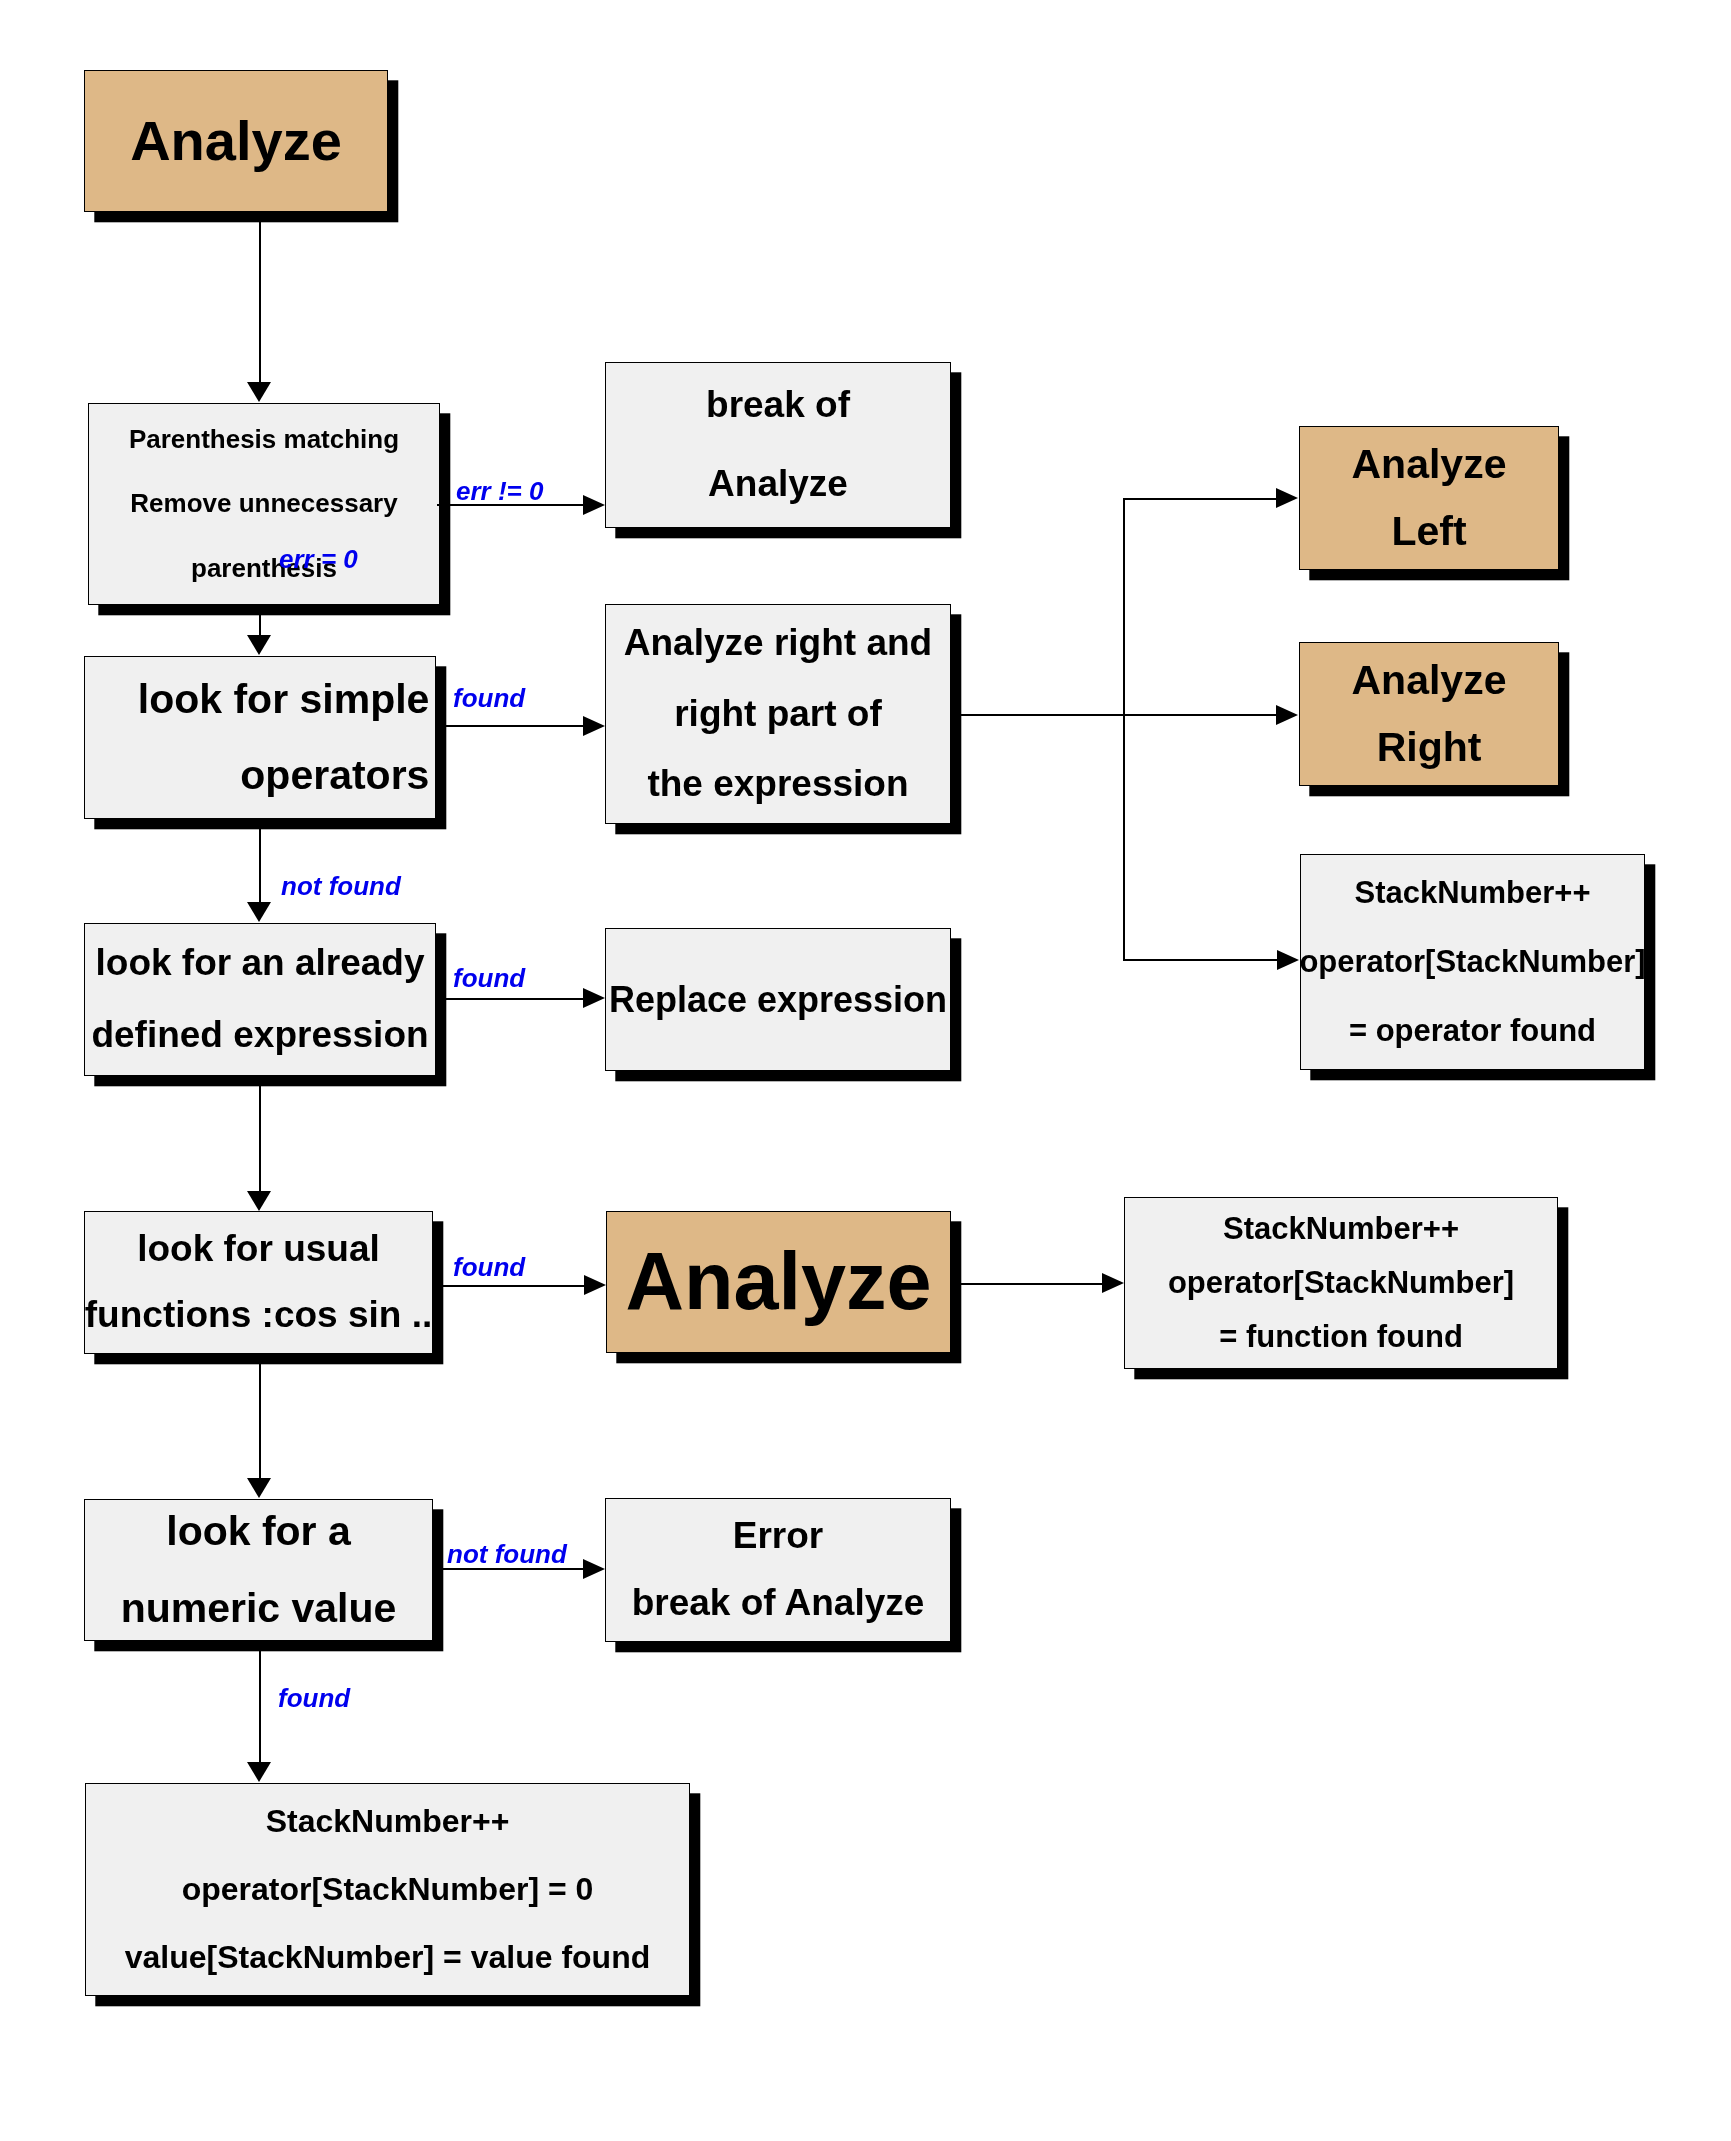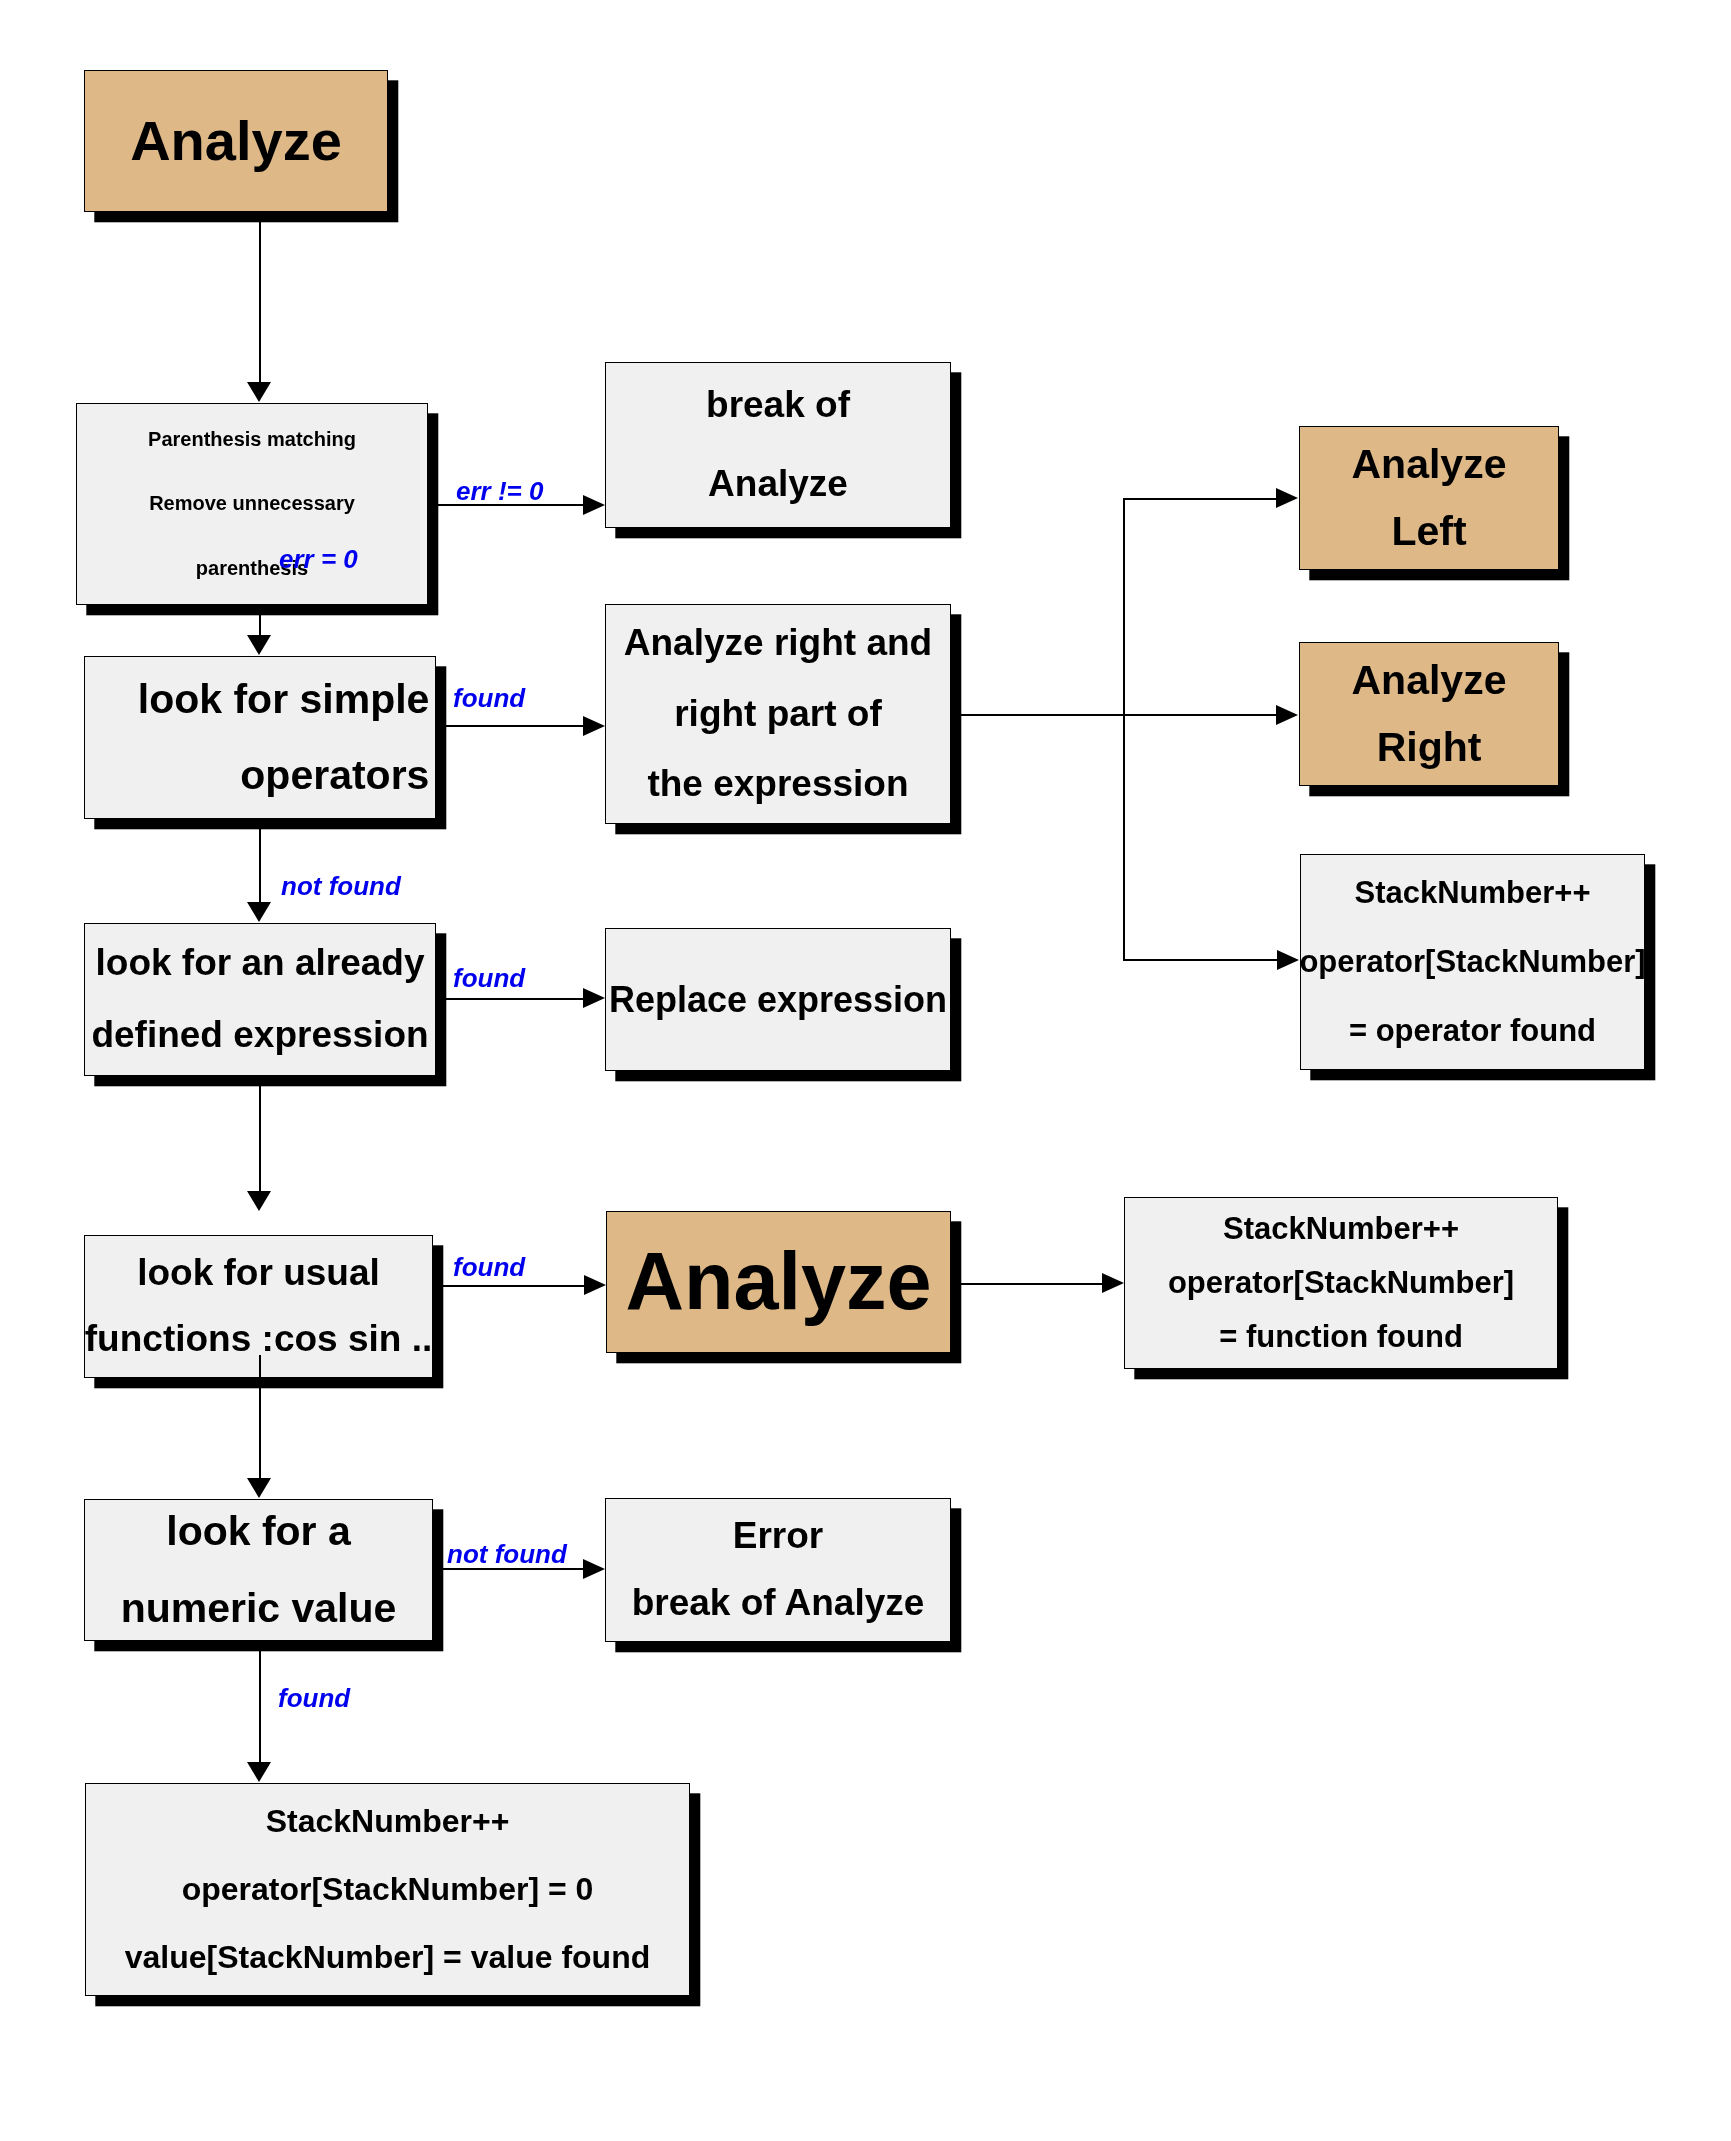--- a/index.html
+++ b/index.html
@@ -60,21 +60,21 @@
 </style>
 </head>
 <body>
 
 <div class="canvas">
 
   <div class="node tan" style="left:84px; top:70px; width:304px; height:142px; font-size:56px;">
     <span class="bl">Analyze</span>
   </div>
 
-  <div class="node gray" style="left:76px; top:403px; width:352px; height:202px; font-size:20px;">
+  <div class="node gray" style="left:88px; top:403px; width:352px; height:202px; font-size:26px;">
     <span class="bl">Parenthesis matching</span>
     <span class="bl">Remove unnecessary</span>
     <span class="bl">parenthesis</span>
   </div>
 
   <div class="node gray" style="left:605px; top:362px; width:346px; height:166px; font-size:37px;">
     <span class="bl">break of</span>
     <span class="bl">Analyze</span>
   </div>
 
@@ -107,21 +107,21 @@
 
   <div class="node gray" style="left:84px; top:923px; width:352px; height:153px; font-size:37px;">
     <span class="bl">look for an already</span>
     <span class="bl">defined expression</span>
   </div>
 
   <div class="node gray" style="left:605px; top:928px; width:346px; height:143px; font-size:36px;">
     <span class="bl">Replace expression</span>
   </div>
 
-  <div class="node gray" style="left:84px; top:1211px; width:349px; height:143px; font-size:37px;margin-top:24px;">
+  <div class="node gray" style="left:84px; top:1211px; width:349px; height:143px; font-size:37px;">
     <span class="bl">look for usual</span>
     <span class="bl">functions :cos sin ..</span>
   </div>
 
   <div class="node tan" style="left:606px; top:1211px; width:345px; height:142px; font-size:81px;">
     <span class="bl">Analyze</span>
   </div>
 
   <div class="node gray" style="left:1124px; top:1197px; width:434px; height:172px; font-size:31px;">
     <span class="bl">StackNumber++</span>

